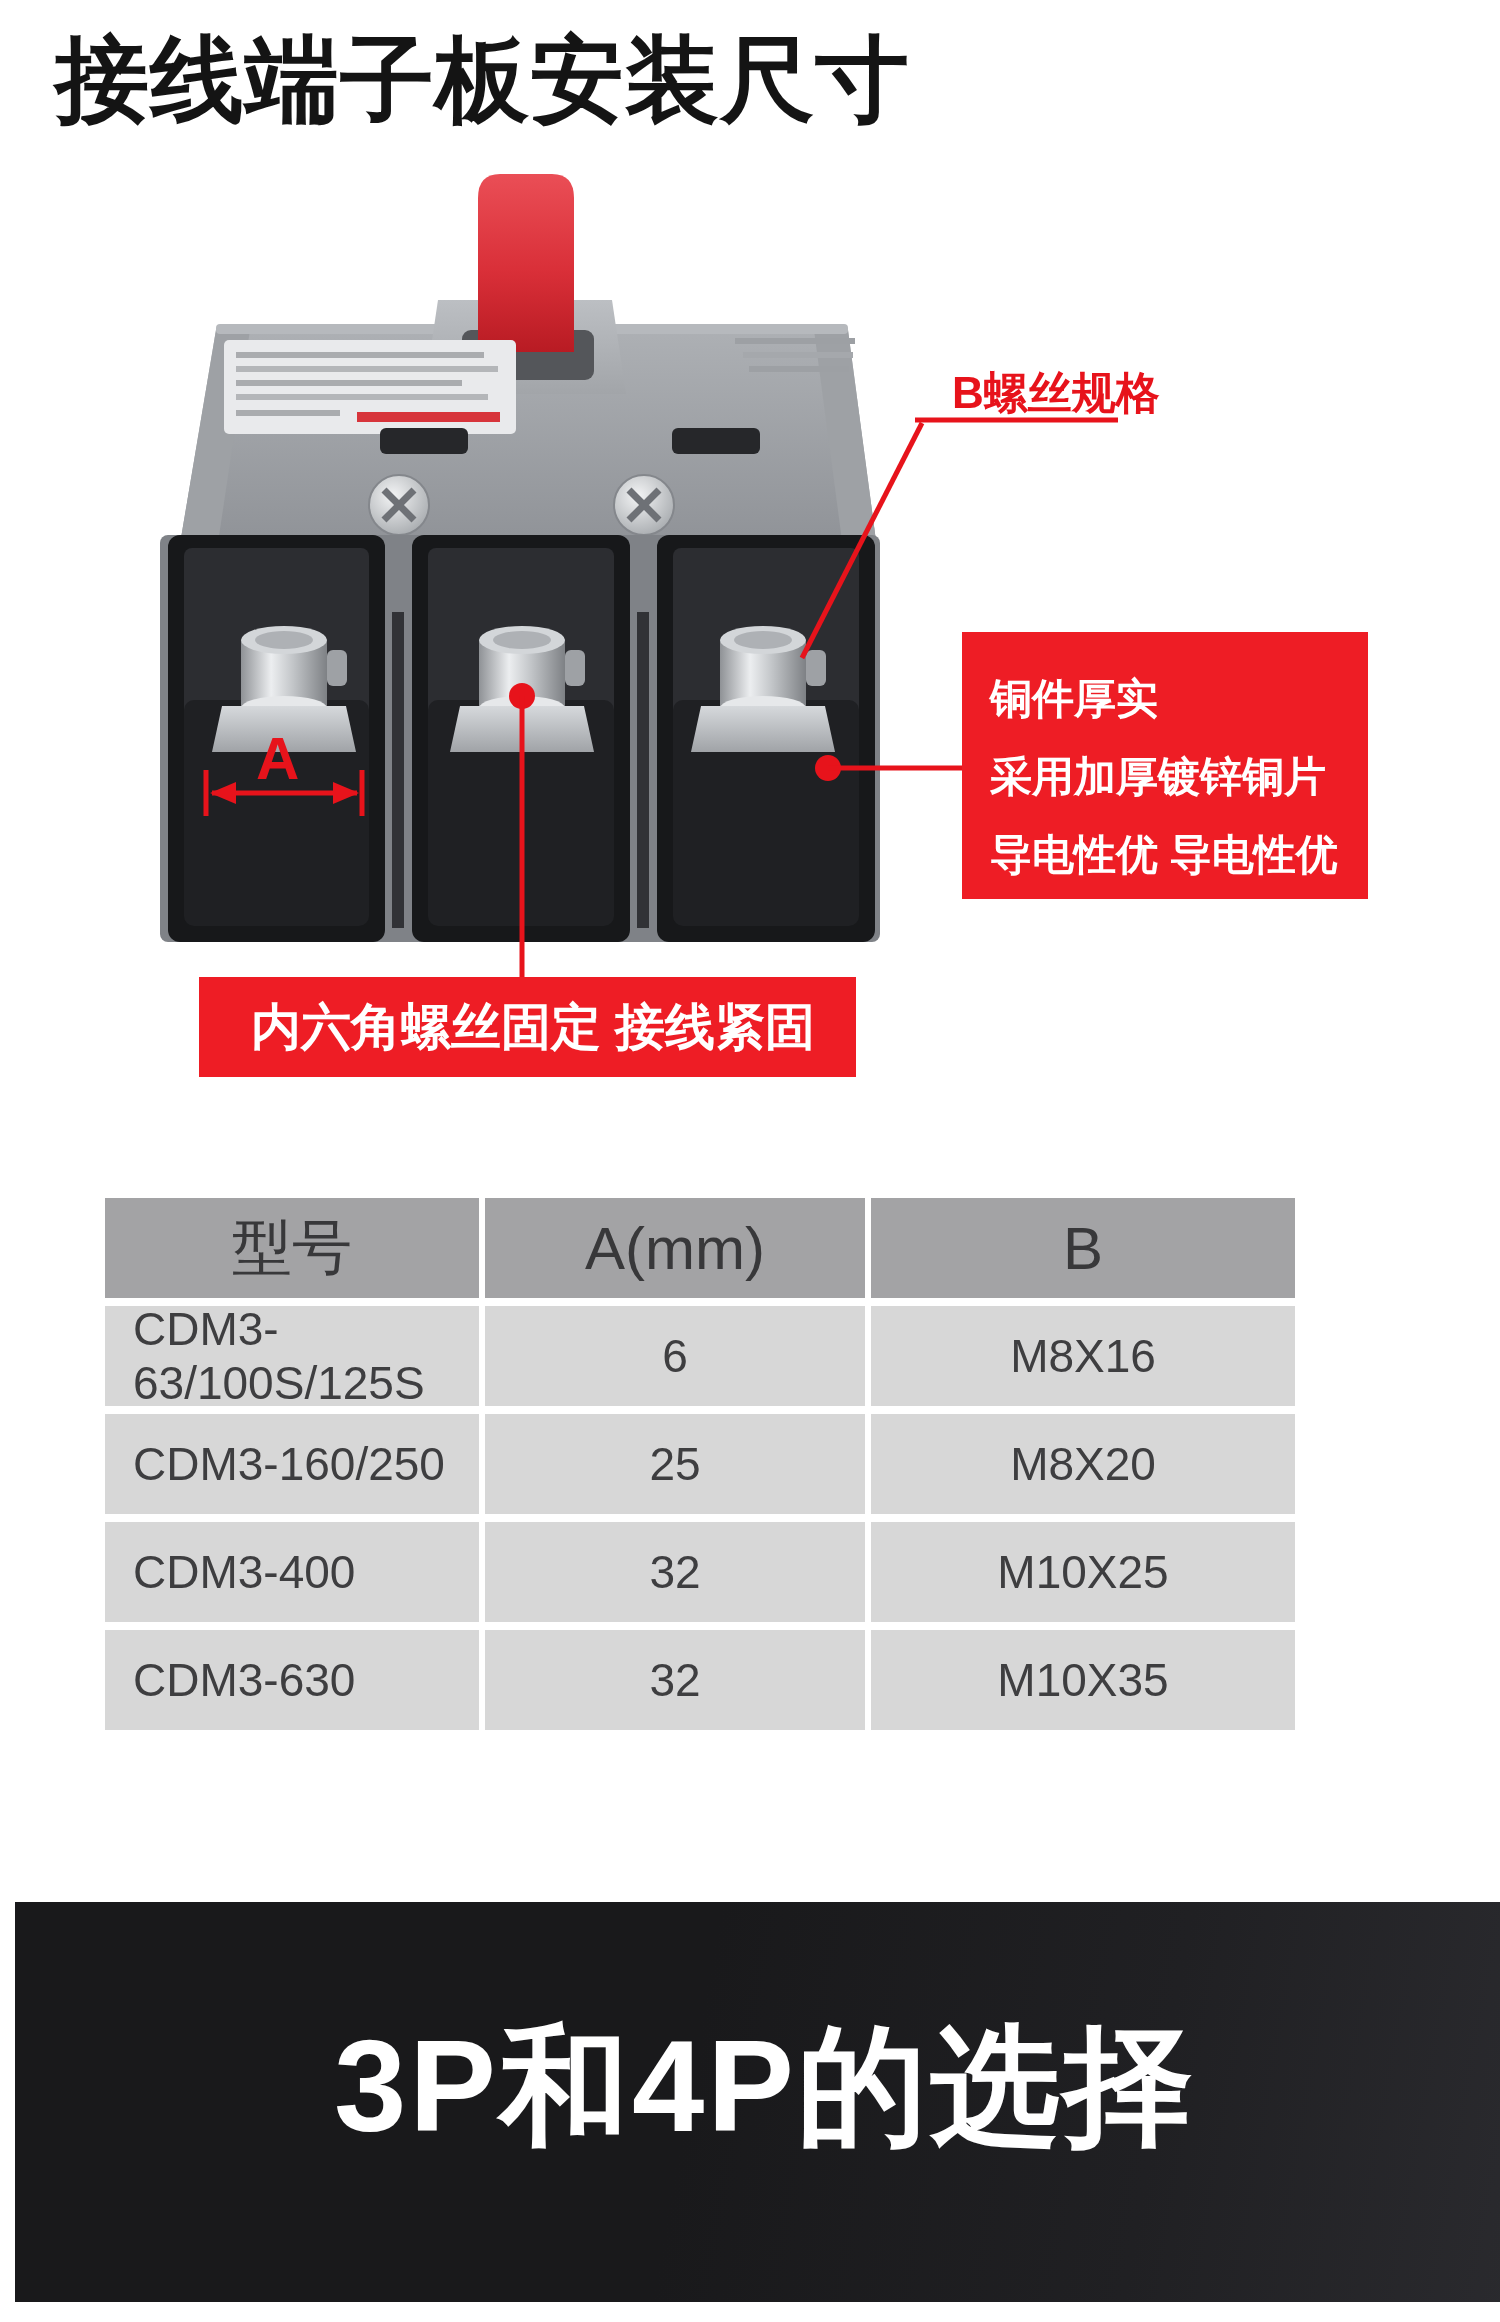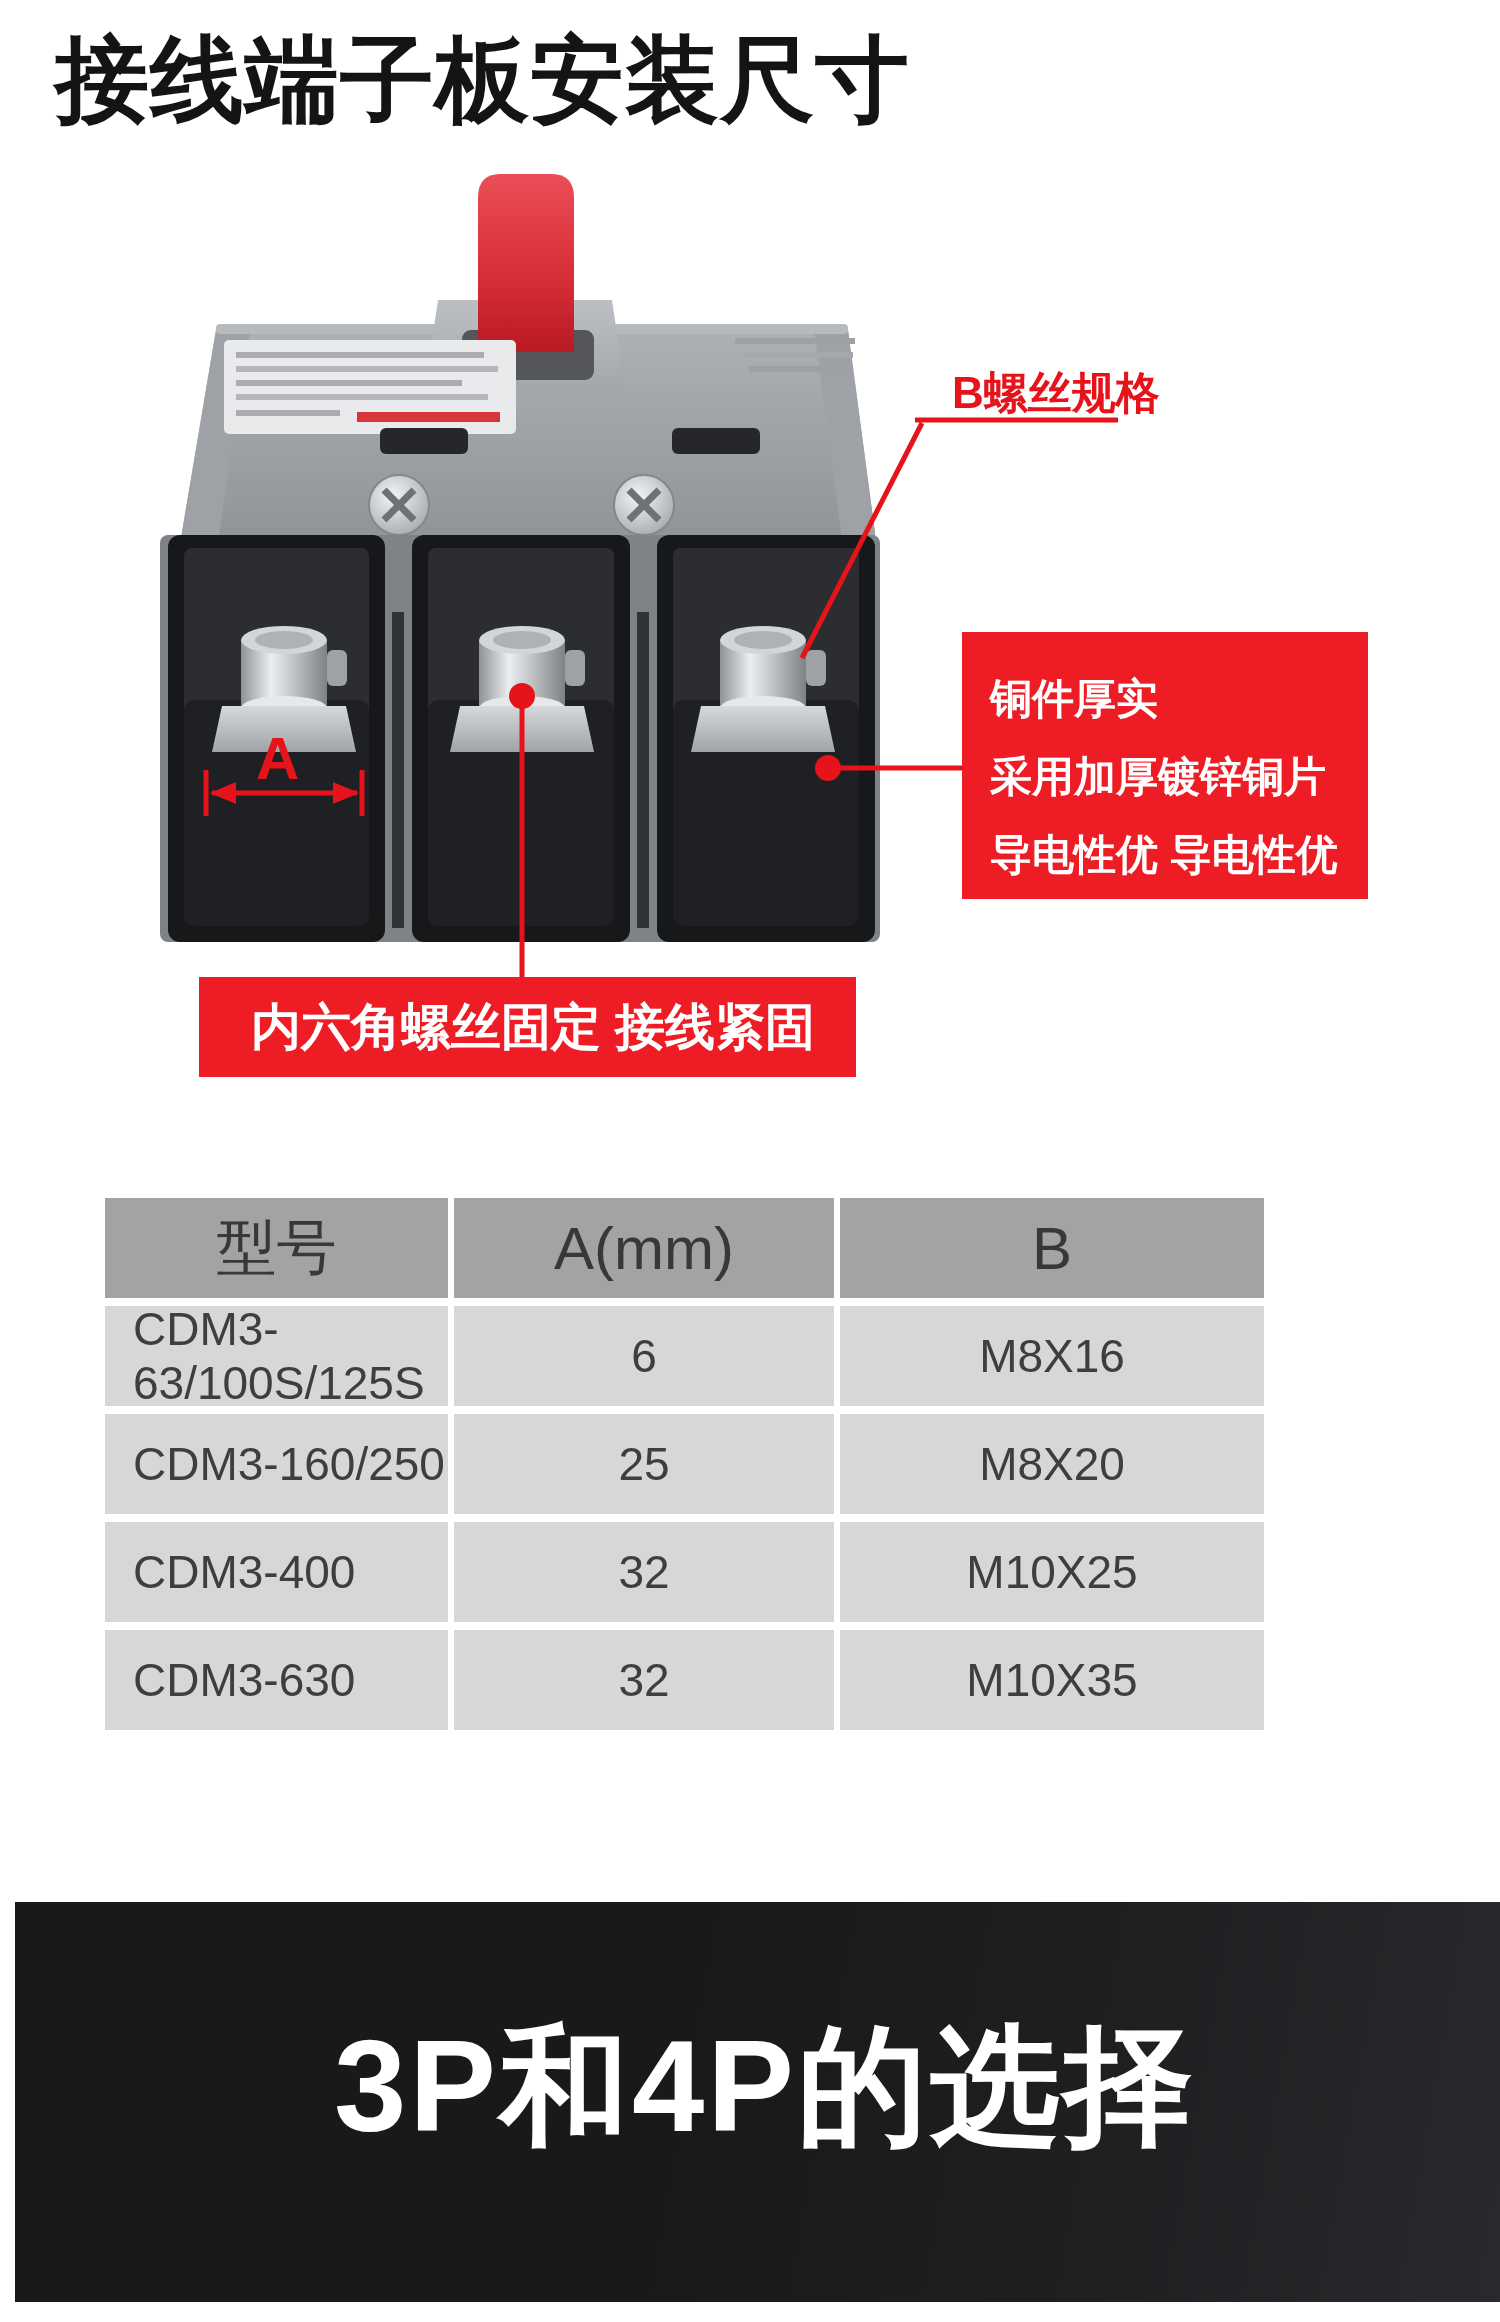--- a/index.html
+++ b/index.html
@@ -14,21 +14,21 @@
   .callout-right{position:absolute;left:962px;top:632px;width:406px;height:267px;
                  background:#ee1d25;box-sizing:border-box;padding:28px 0 0 28px;}
   .callout-right .line{color:#ffffff;font-weight:bold;font-size:42px;line-height:78px;white-space:nowrap;}
   .callout-bottom{position:absolute;left:199px;top:977px;width:657px;height:100px;
                   background:#ee1d25;display:flex;align-items:center;box-sizing:border-box;
                   padding-left:52px;color:#ffffff;font-weight:bold;font-size:50px;white-space:nowrap;}
   .tbl{position:absolute;left:105px;top:1198px;width:1287px;}
   .tbl-row{display:flex;gap:6px;margin-bottom:8px;}
   .cell{height:100px;display:flex;align-items:center;justify-content:center;
         background:#d7d7d7;color:#3e3e40;font-size:46px;}
-  .cell.c1{width:343px;}
+  .cell.c1{width:374px;}
   .cell.c2{width:380px;text-align:center;}
   .cell.c3{width:424px;}
   .tbl-row.head .cell{background:#a3a3a5;color:#38383a;font-size:60px;}
   .tbl-row.data .cell.c1{justify-content:flex-start;padding-left:28px;box-sizing:border-box;}
   .dark-section{position:absolute;left:15px;top:1902px;width:1500px;height:400px;overflow:hidden;
                 background:linear-gradient(100deg,#19191b 45%,#202023 75%,#2a2a2e 100%);}
   .dark-title{position:absolute;left:0;top:98px;width:100%;text-align:center;color:#ffffff;
               font-weight:900;font-size:130px;letter-spacing:3px;white-space:nowrap;}
   .step-num{position:absolute;top:388px;font-size:115px;font-weight:900;color:#e8242b;line-height:1;}
   .step-num.n1{left:128px;}

